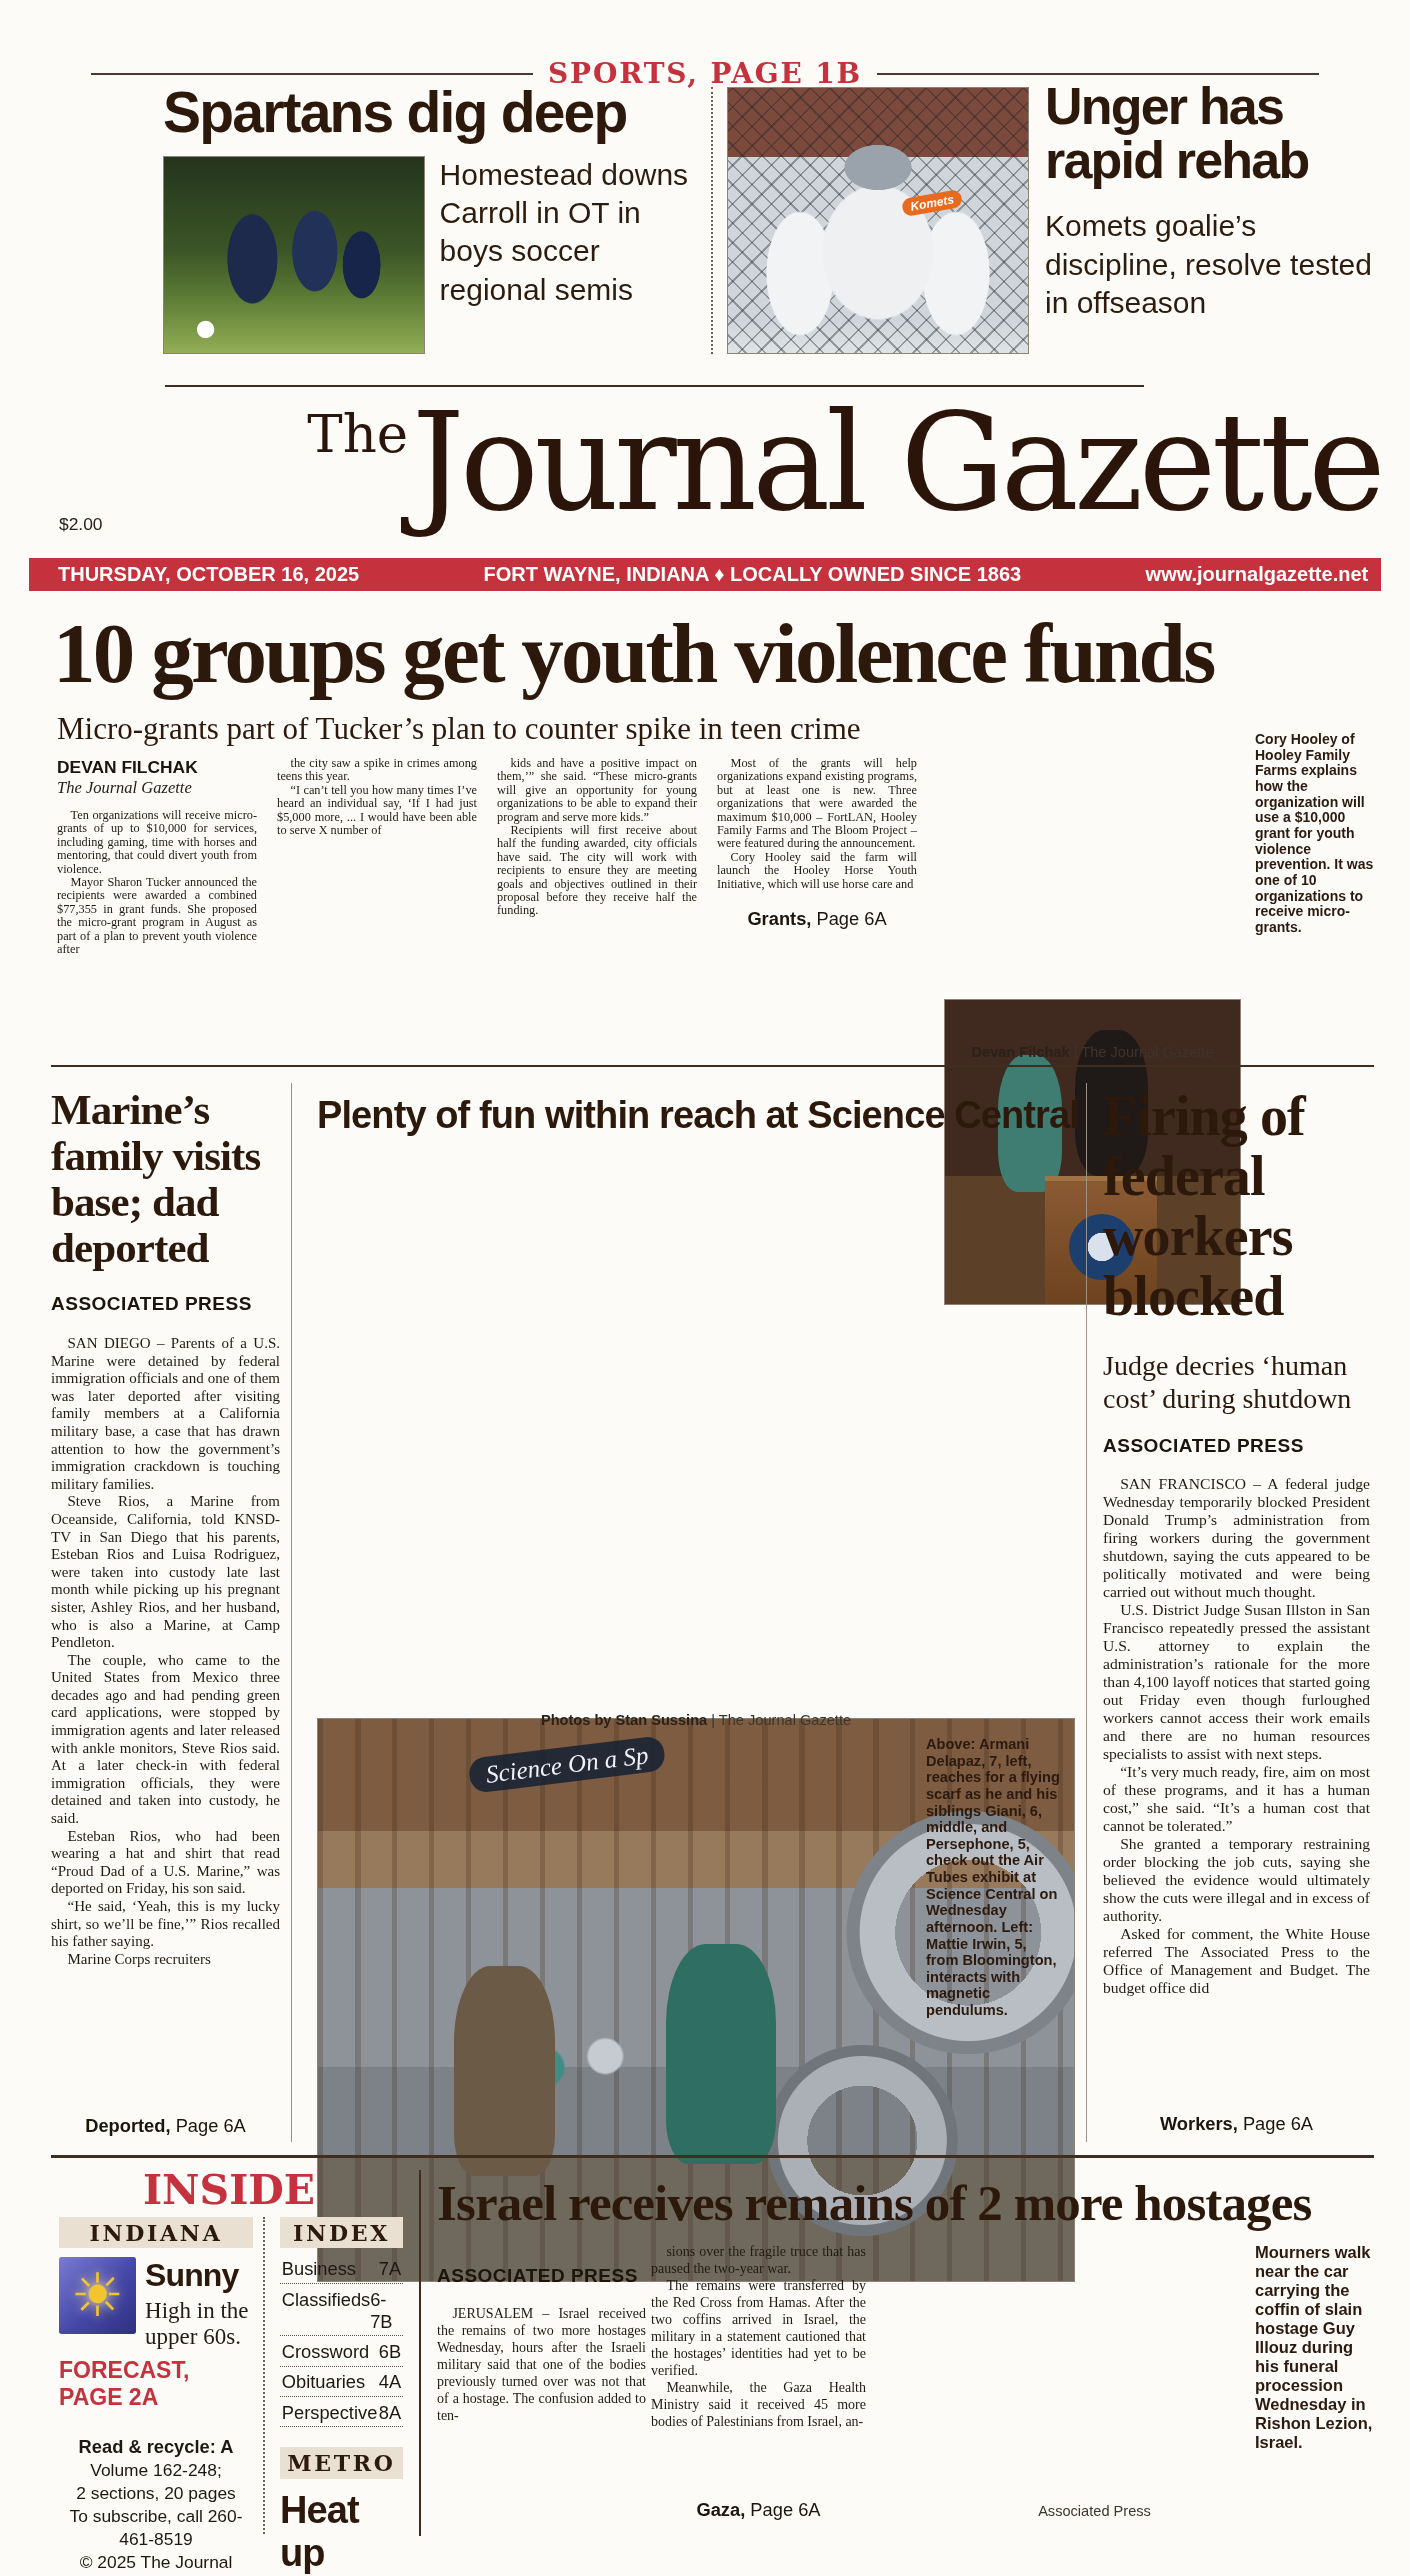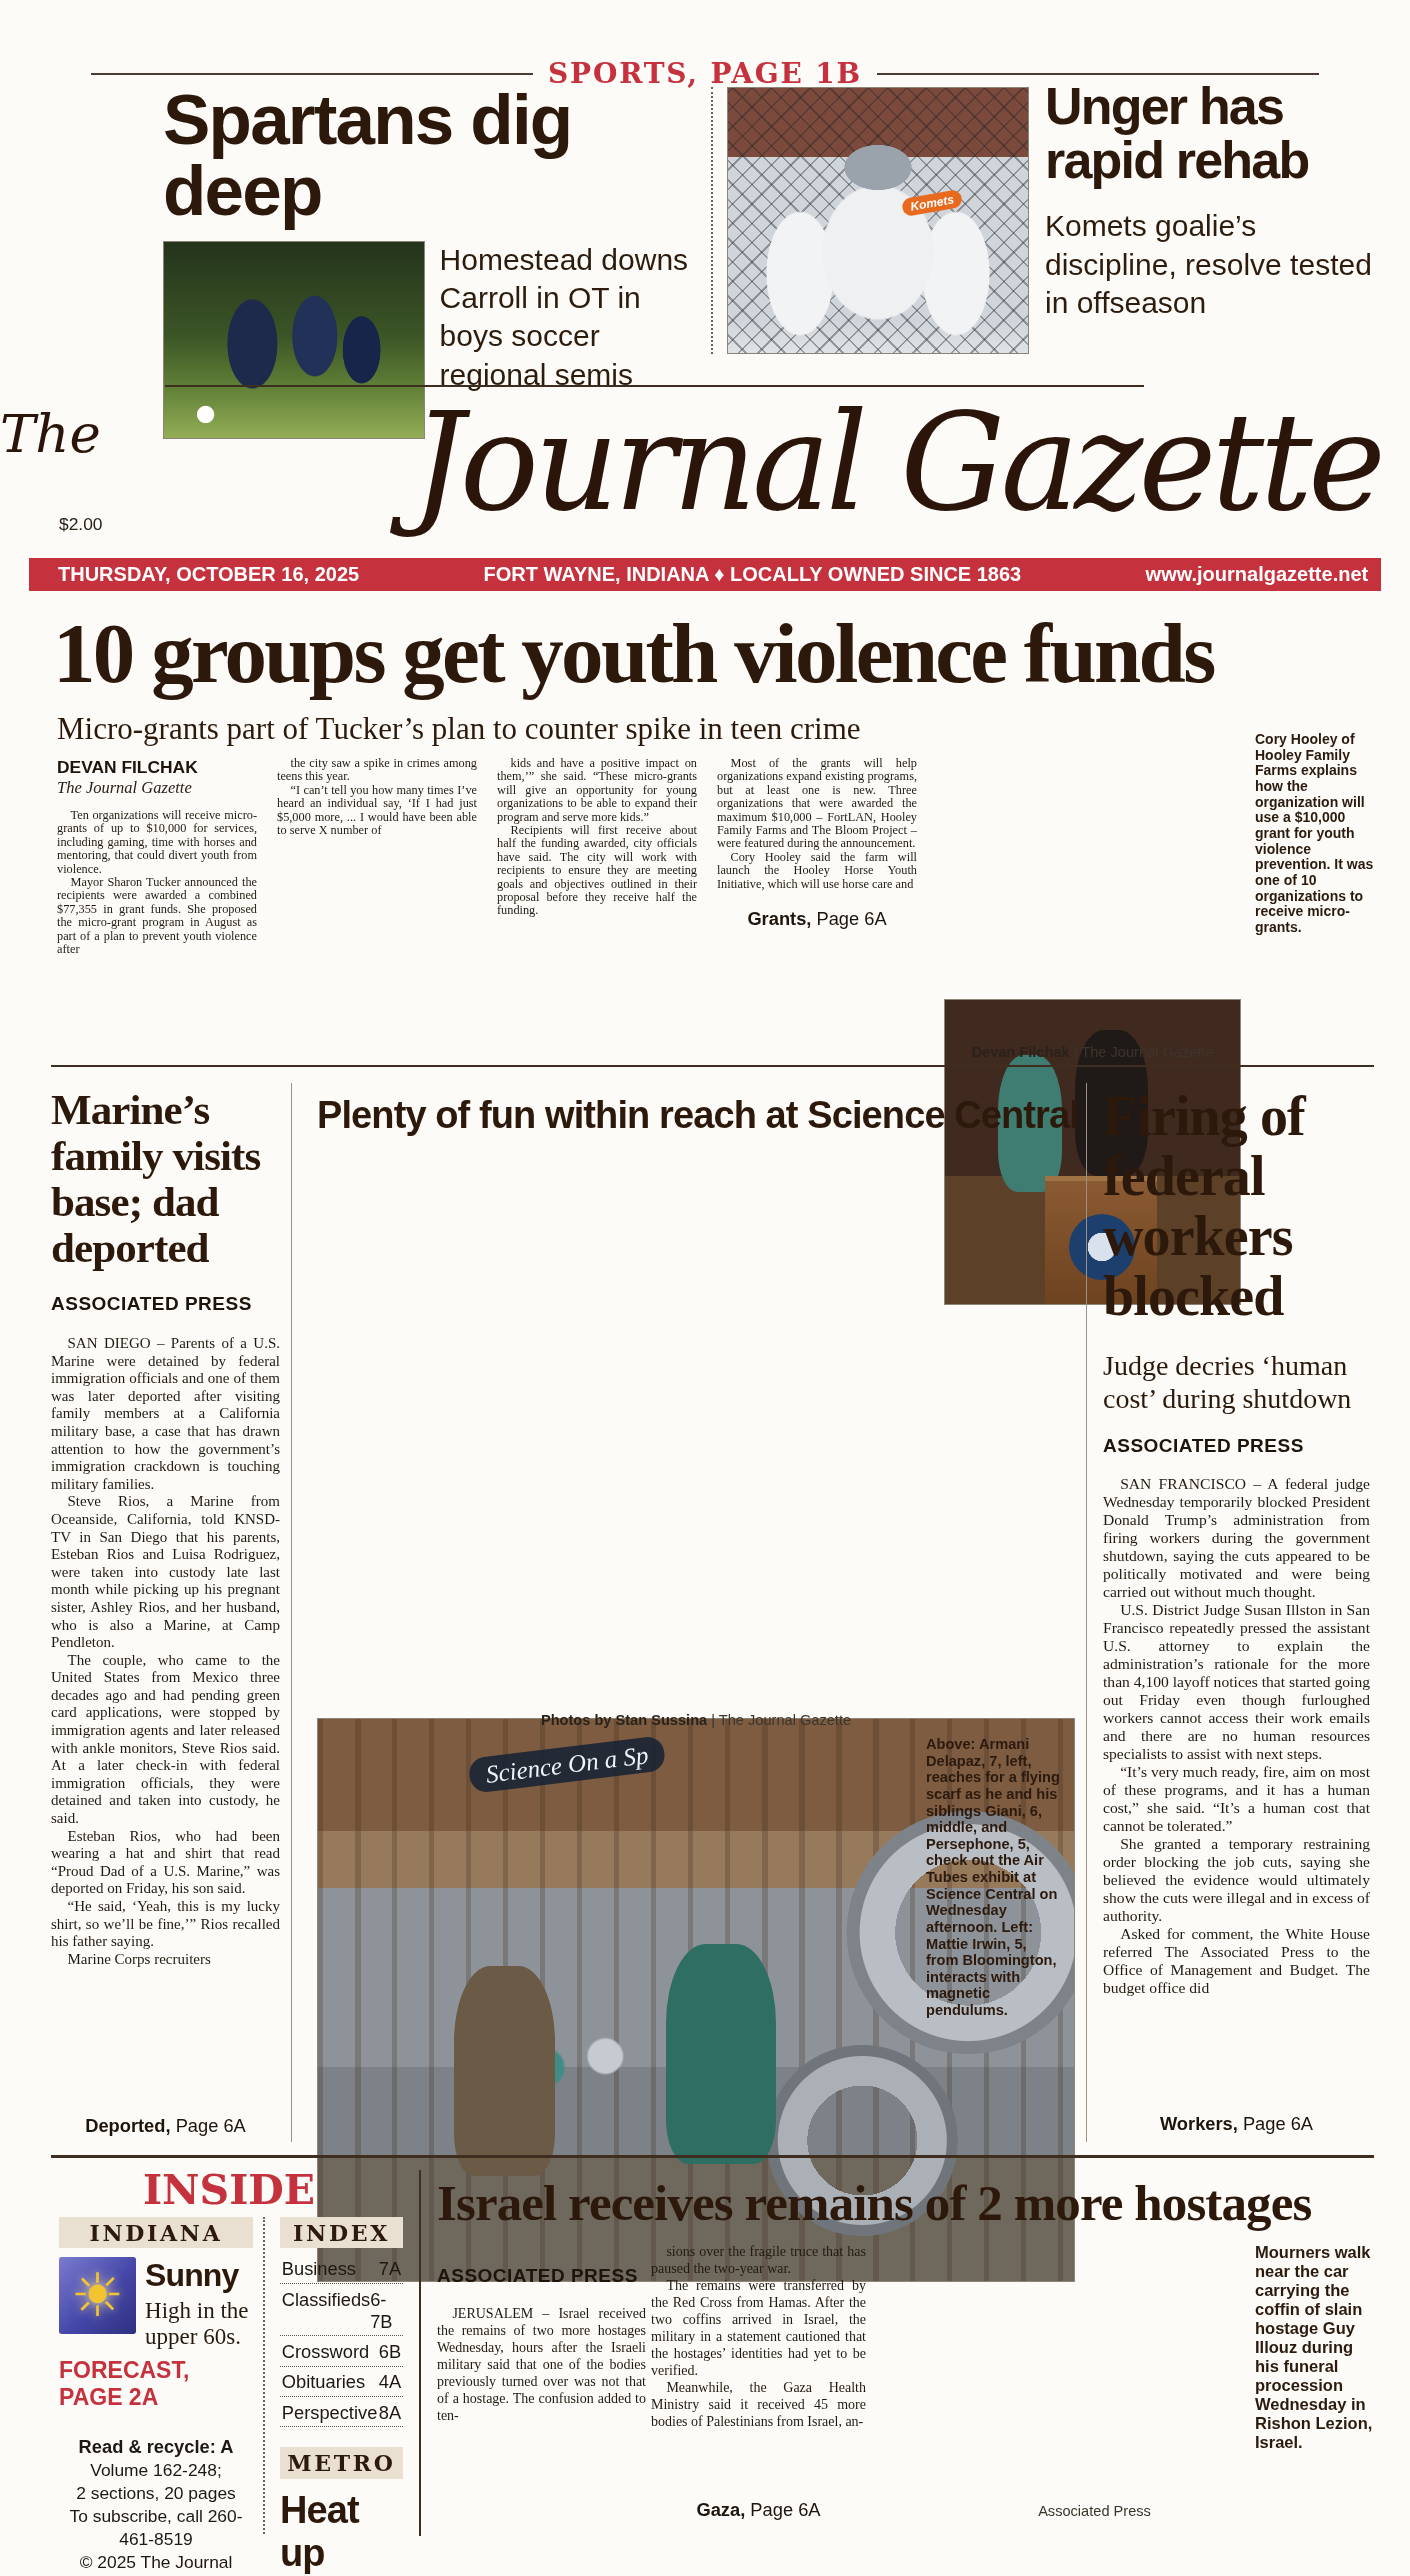--- a/index.html
+++ b/index.html
@@ -13,21 +13,21 @@
 .red{color:var(--accent);}
 .hrule{background:#3f2d1f; height:1.8px;}
 .vrule{background:#9b9186; width:0.9px;}
 .dotv{border-left:2.7px dotted #6b6158;}
 .kicker-row{display:flex; align-items:center; gap:14.6px;}
 .kicker-row .ln{flex:1; border-top:2.7px solid #4a3a30;}
 .kicker-txt{font-family:"DejaVu Serif",serif; font-weight:bold; font-size:28px; letter-spacing:1.8px; color:var(--accent); white-space:nowrap;}
 .teaser-h{font-family:"Liberation Sans",sans-serif; font-weight:bold; color:var(--ink); letter-spacing:-1.8px;}
 .deck{font-family:"Liberation Sans",sans-serif; color:#2d1c0e; line-height:1.28;}
 .photo{position:relative; overflow:hidden; border:0.9px solid #8d8478; background:#888;}
-.masthead{display:flex; justify-content:space-between; align-items:flex-start; color:#2b150a;font-style:italic;}
+.masthead{display:flex; justify-content:flex-end; align-items:flex-start; color:#2b150a;}
 .masthead .the{font-family:"DejaVu Serif",serif; font-size:53px; line-height:1; margin-top:5.5px; margin-right:3.7px;}
 .masthead .ttl{font-family:"DejaVu Serif",serif; font-size:135px; line-height:0.92; letter-spacing:-4.6px; transform:scaleX(0.97); transform-origin:left top; white-space:nowrap;}
 .dateline{background:var(--accent); color:#fff; display:flex; align-items:center; font-family:"Liberation Sans",sans-serif; font-weight:bold; font-size:20px;}
 .dateline .c{flex:1; text-align:center;}
 .headline1{font-family:"Liberation Serif",serif; font-weight:bold; font-size:85px; letter-spacing:-2.7px; color:var(--ink); white-space:nowrap; line-height:1;}
 .subhead1{font-size:31px; color:var(--ink); line-height:1.1;}
 .byline .nm{font-family:"Liberation Sans",sans-serif; font-weight:bold; font-size:17.4px; color:#1d140c;}
 .byline .org{font-style:italic; font-size:16.5px; color:#2a2018;}
 .cols{display:flex; gap:20px;}
 .col{flex:1; overflow:hidden;}
@@ -58,21 +58,21 @@
 
 <div class="page">
 
   <div class="abs kicker-row" style="left:91px; top:57px; width:1228px;">
     <span class="ln"></span>
     <span class="kicker-txt">SPORTS, PAGE 1B</span>
     <span class="ln"></span>
   </div>
 
   <div class="abs" style="left:163px; top:84px; width:540px;">
-    <div class="teaser-h" style="font-size:71px; line-height:1;">Spartans dig deep</div>
+    <div class="teaser-h" style="font-size:57px; line-height:1;">Spartans dig deep</div>
     <div style="display:flex; margin-top:14.6px; gap:14.6px;">
       <div class="photo" style="width:262px; height:198px; background:
         radial-gradient(circle 8.2px at 16% 88%, #fff 0 8.2px, transparent 9.1px),
         radial-gradient(41px 73px at 34% 52%, #1d2a4c 0 60%, transparent 62%),
         radial-gradient(37px 66px at 58% 48%, #223158 0 60%, transparent 62%),
         radial-gradient(31px 55px at 76% 55%, #18254a 0 60%, transparent 62%),
         linear-gradient(180deg,#24341c 0%,#3c5526 48%,#5d7c35 72%,#93ae56 100%);"></div>
       <div class="deck" style="font-size:30px; width:256px;">Homestead downs Carroll in OT in boys soccer regional semis</div>
     </div>
   </div>

